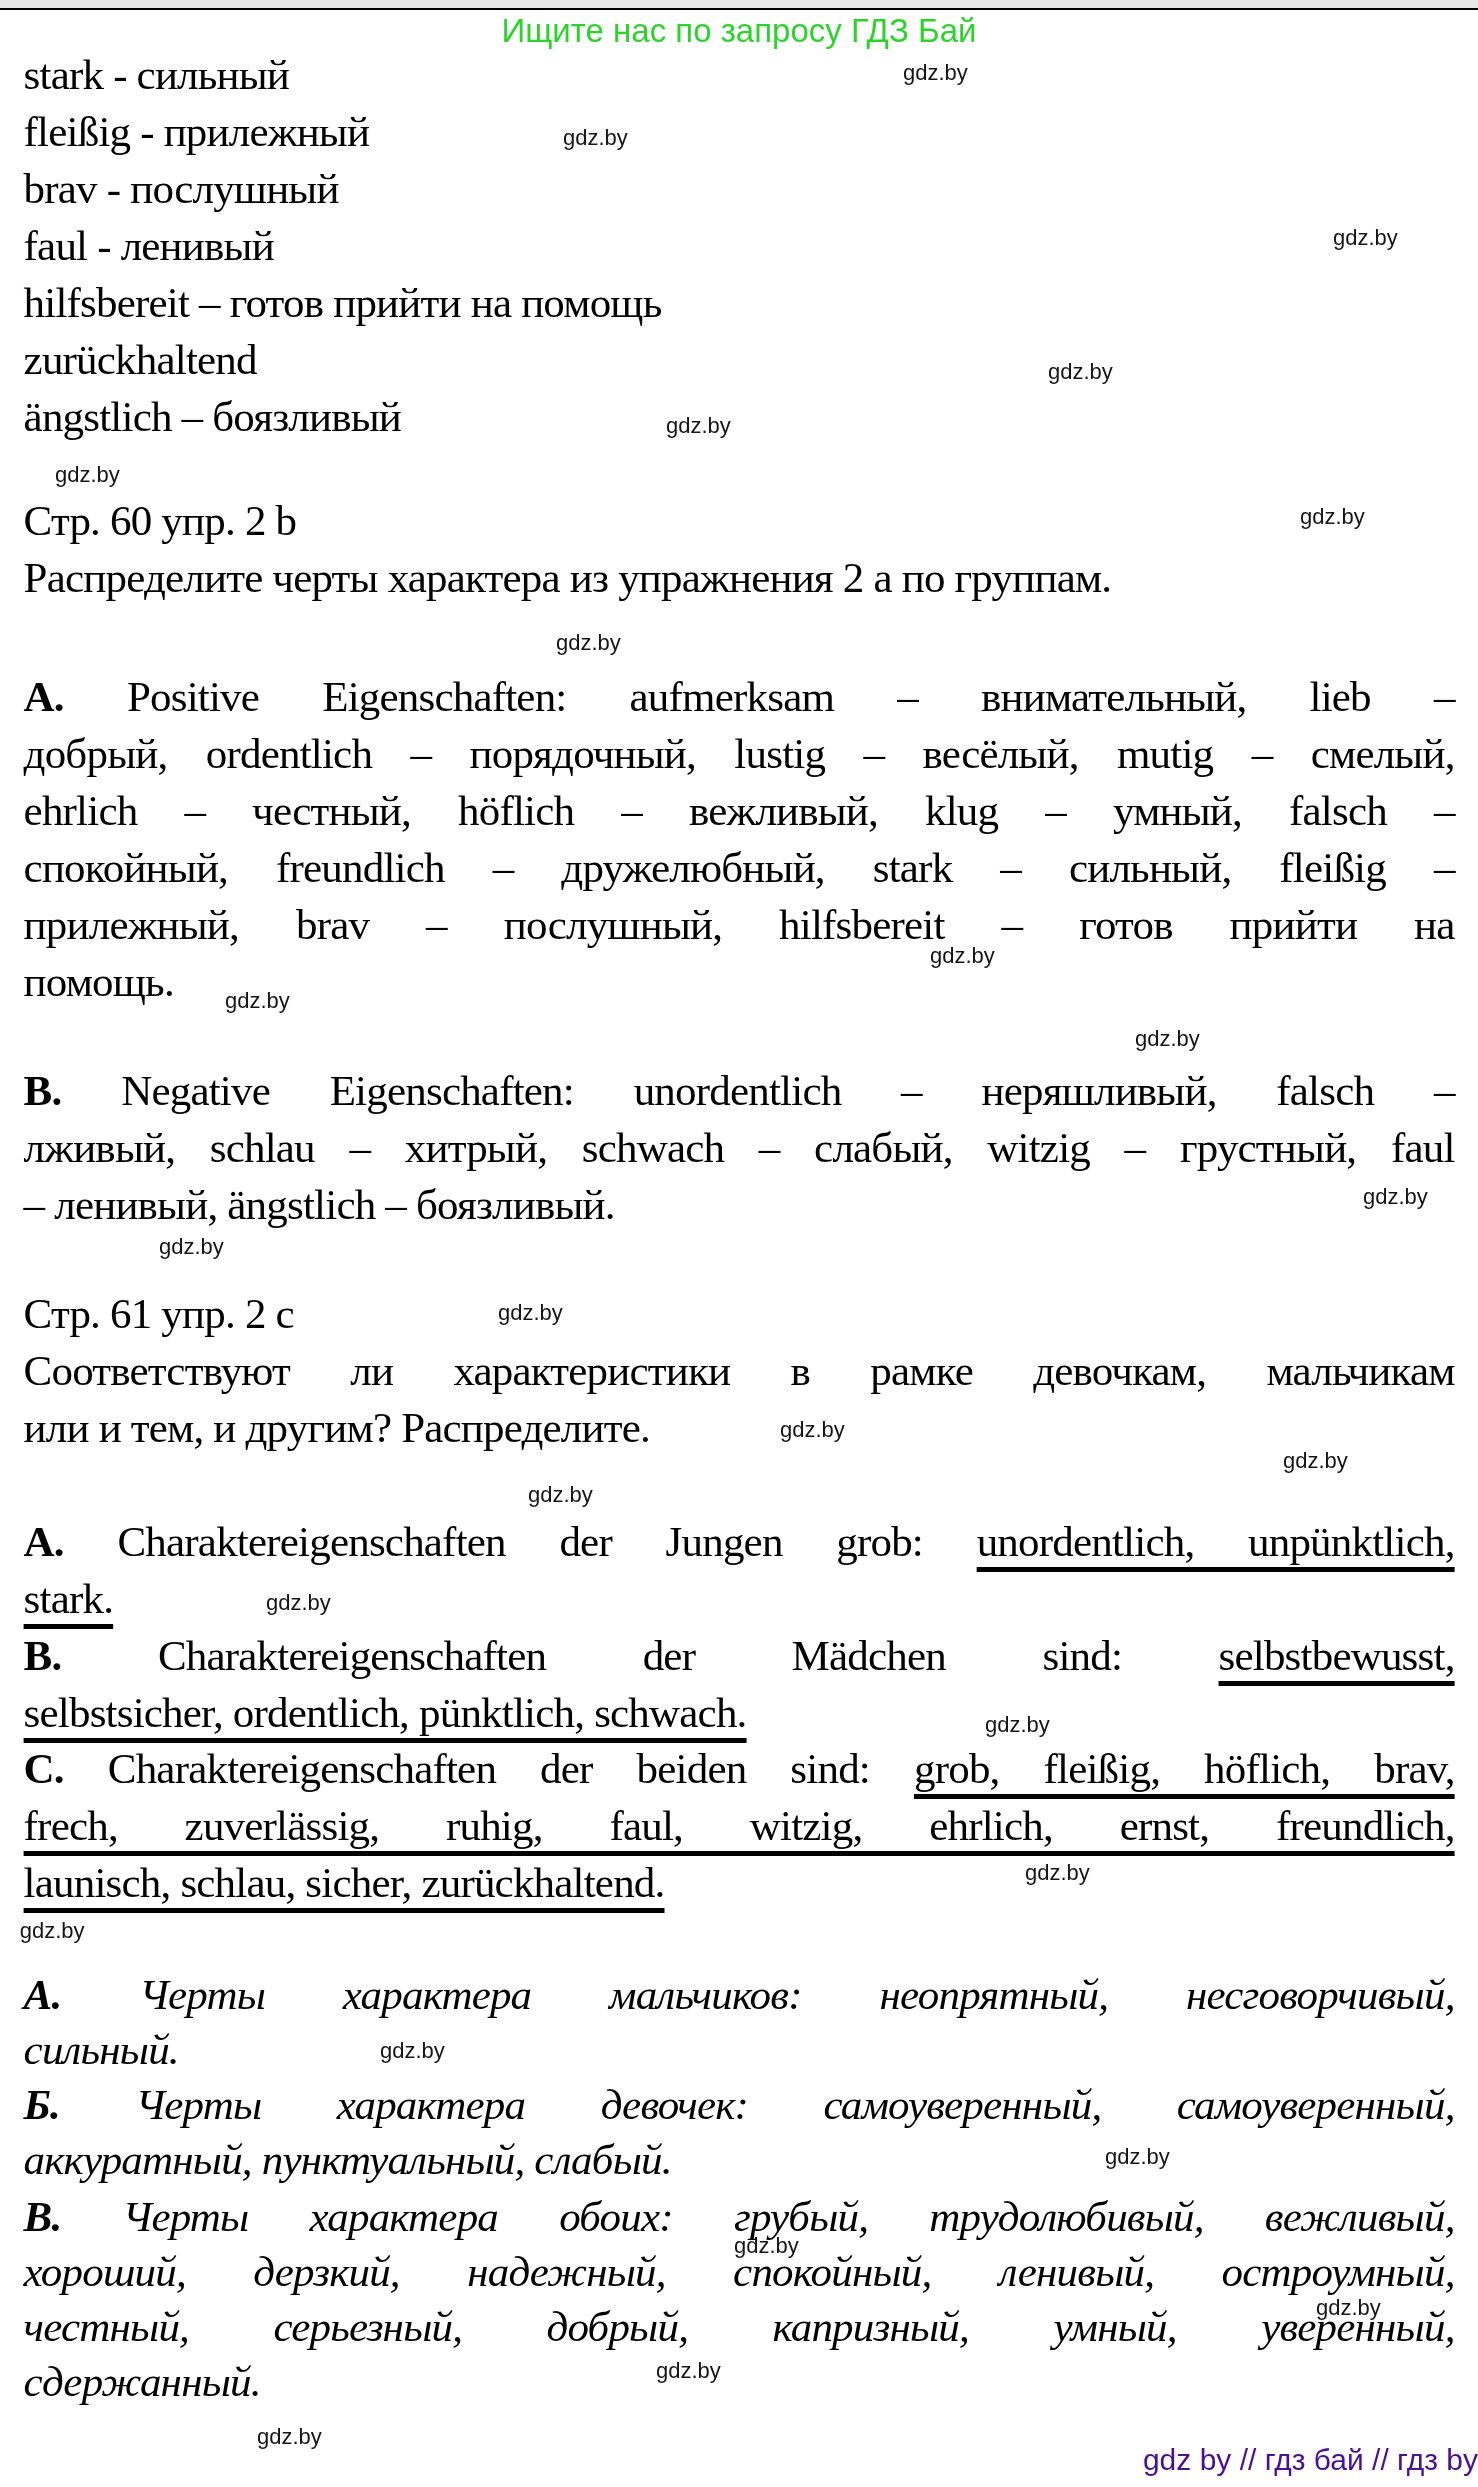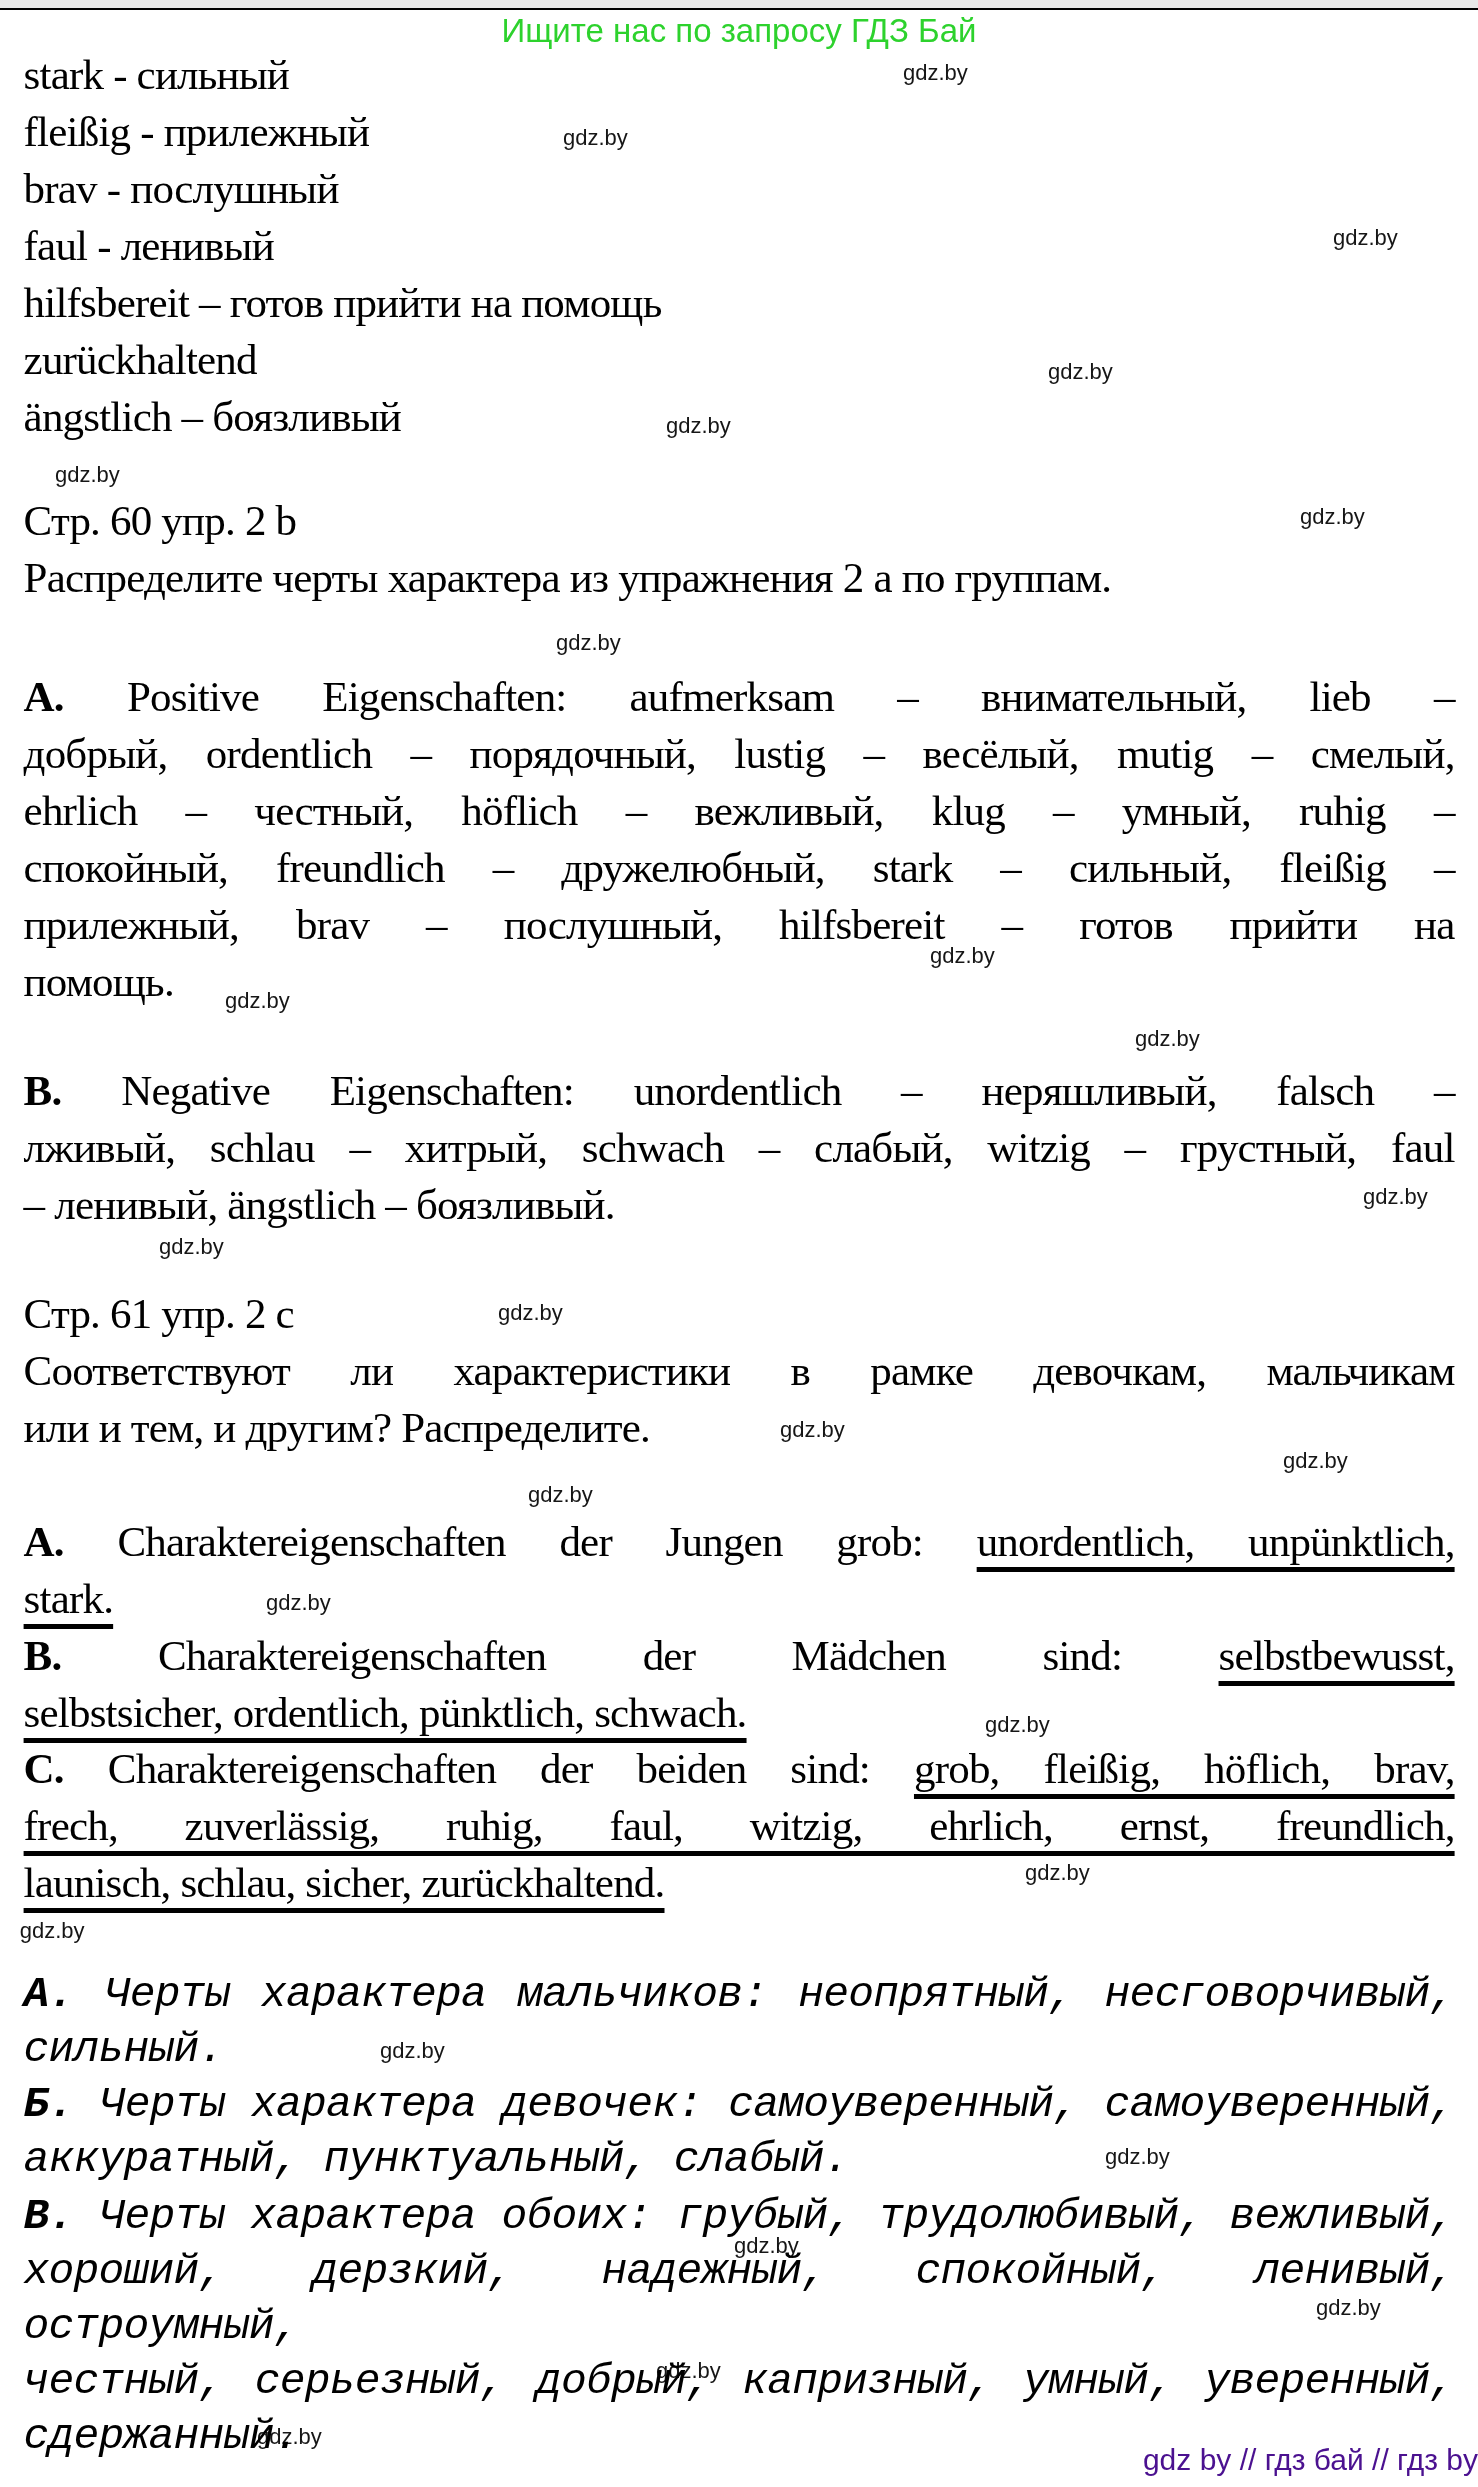--- a/index.html
+++ b/index.html
@@ -20,21 +20,21 @@
   }
   .block{
     position:absolute;left:23.6px;width:1431px;
     font-size:43px;line-height:57px;letter-spacing:-0.8px;
   }
   .line{display:block;}
   .j{text-align:justify;text-align-last:justify;text-justify:inter-word;}
   .b{font-weight:bold;}
   .u{text-decoration:underline;text-decoration-thickness:4.7px;text-underline-offset:11px;}
   .it{font-style:italic;}
-  .ru{line-height:55px;font-family:Liberation Mono, monospace;}
+  .ru{line-height:55px;}
   .footer{
     position:absolute;top:2435px;left:0;width:100%;text-align:right;
     font-family:"Liberation Sans","DejaVu Sans",sans-serif;
     font-size:30px;color:#4b1190;
   }
 </style>
 </head>
 <body>
 
 <div class="page">
@@ -81,21 +81,21 @@
   </div>
 
   <div class="block" style="top:484px">
     <div class="line">Стр. 60 упр. 2 b</div>
     <div class="line">Распределите черты характера из упражнения 2 а по группам.</div>
   </div>
 
   <div class="block" style="top:660px">
     <div class="line j"><b class="b">А.</b><span> Positive Eigenschaften: aufmerksam – внимательный, lieb –</span></div>
     <div class="line j">добрый, ordentlich – порядочный, lustig – весёлый, mutig – смелый,</div>
-    <div class="line j">ehrlich – честный, höflich – вежливый, klug – умный, ruhig –</div>
+    <div class="line j">ehrlich – честный, höflich – вежливый, klug – умный, falsch –</div>
     <div class="line j">спокойный, freundlich – дружелюбный, stark – сильный, fleißig –</div>
     <div class="line j">прилежный, brav – послушный, hilfsbereit – готов прийти на</div>
     <div class="line">помощь.</div>
   </div>
 
   <div class="block" style="top:1054px">
     <div class="line j"><b class="b">В.</b><span> Negative Eigenschaften: unordentlich – неряшливый, falsch –</span></div>
     <div class="line j">лживый, schlau – хитрый, schwach – слабый, witzig – грустный, faul</div>
     <div class="line">– ленивый, ängstlich – боязливый.</div>
   </div>

